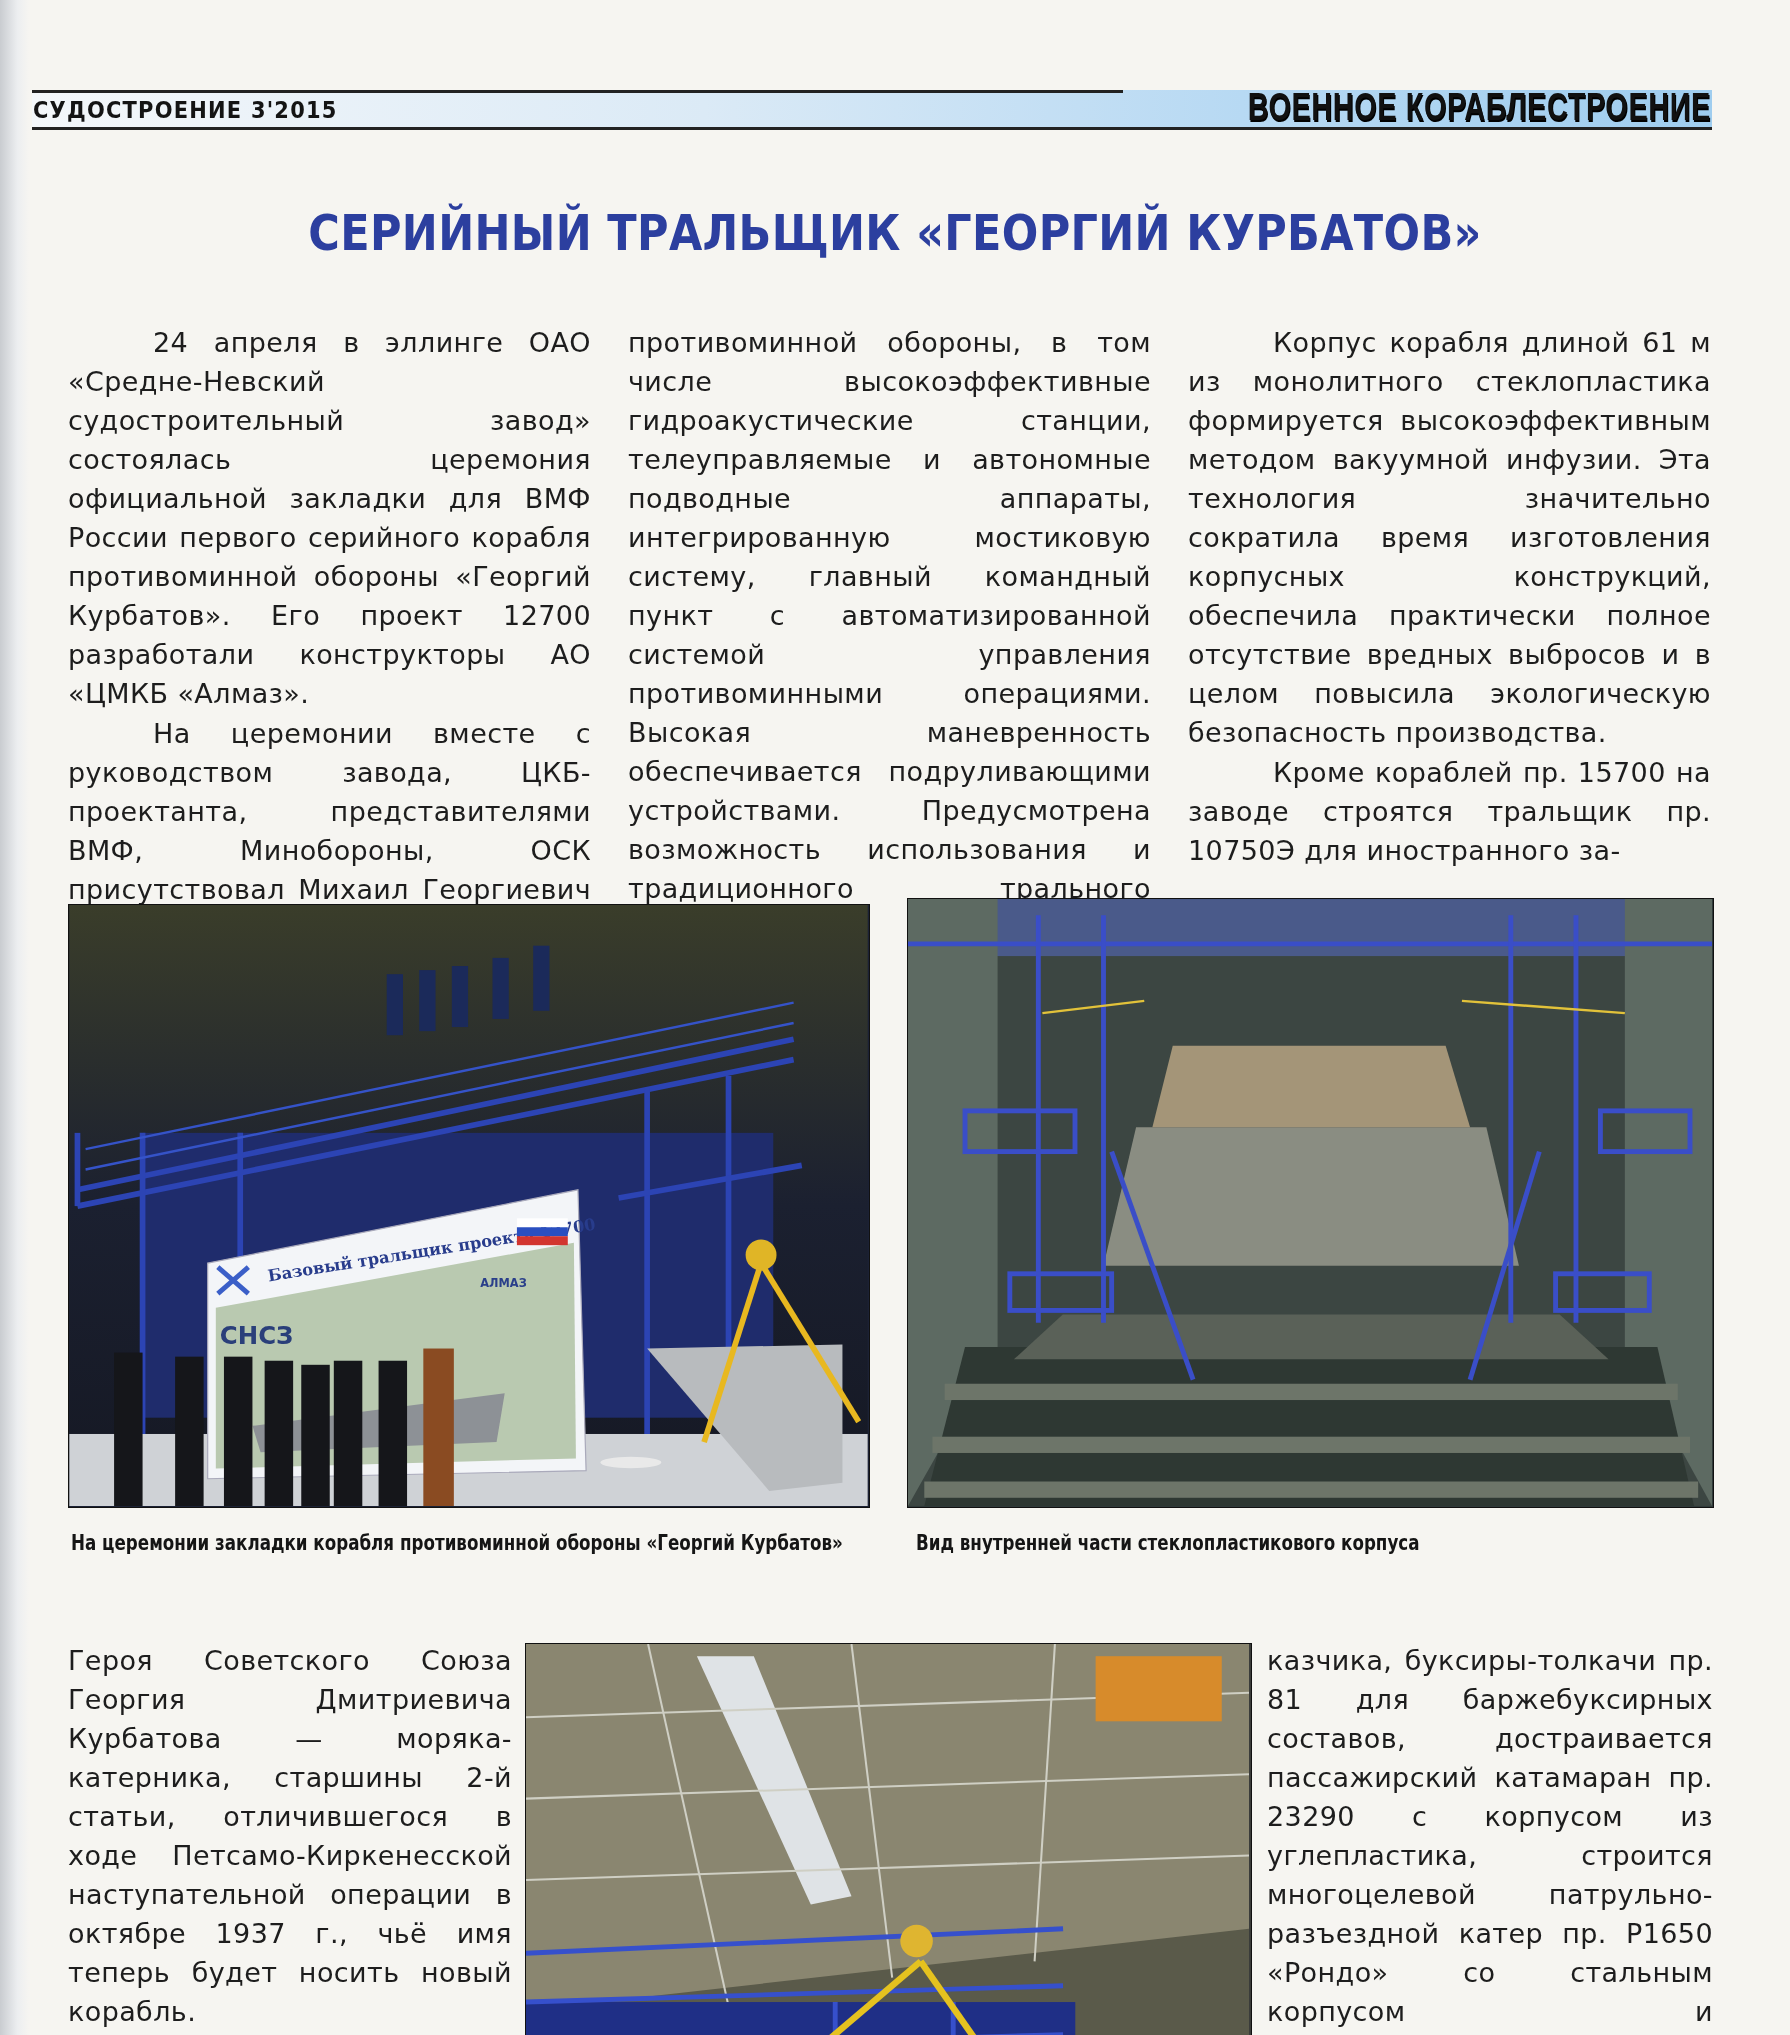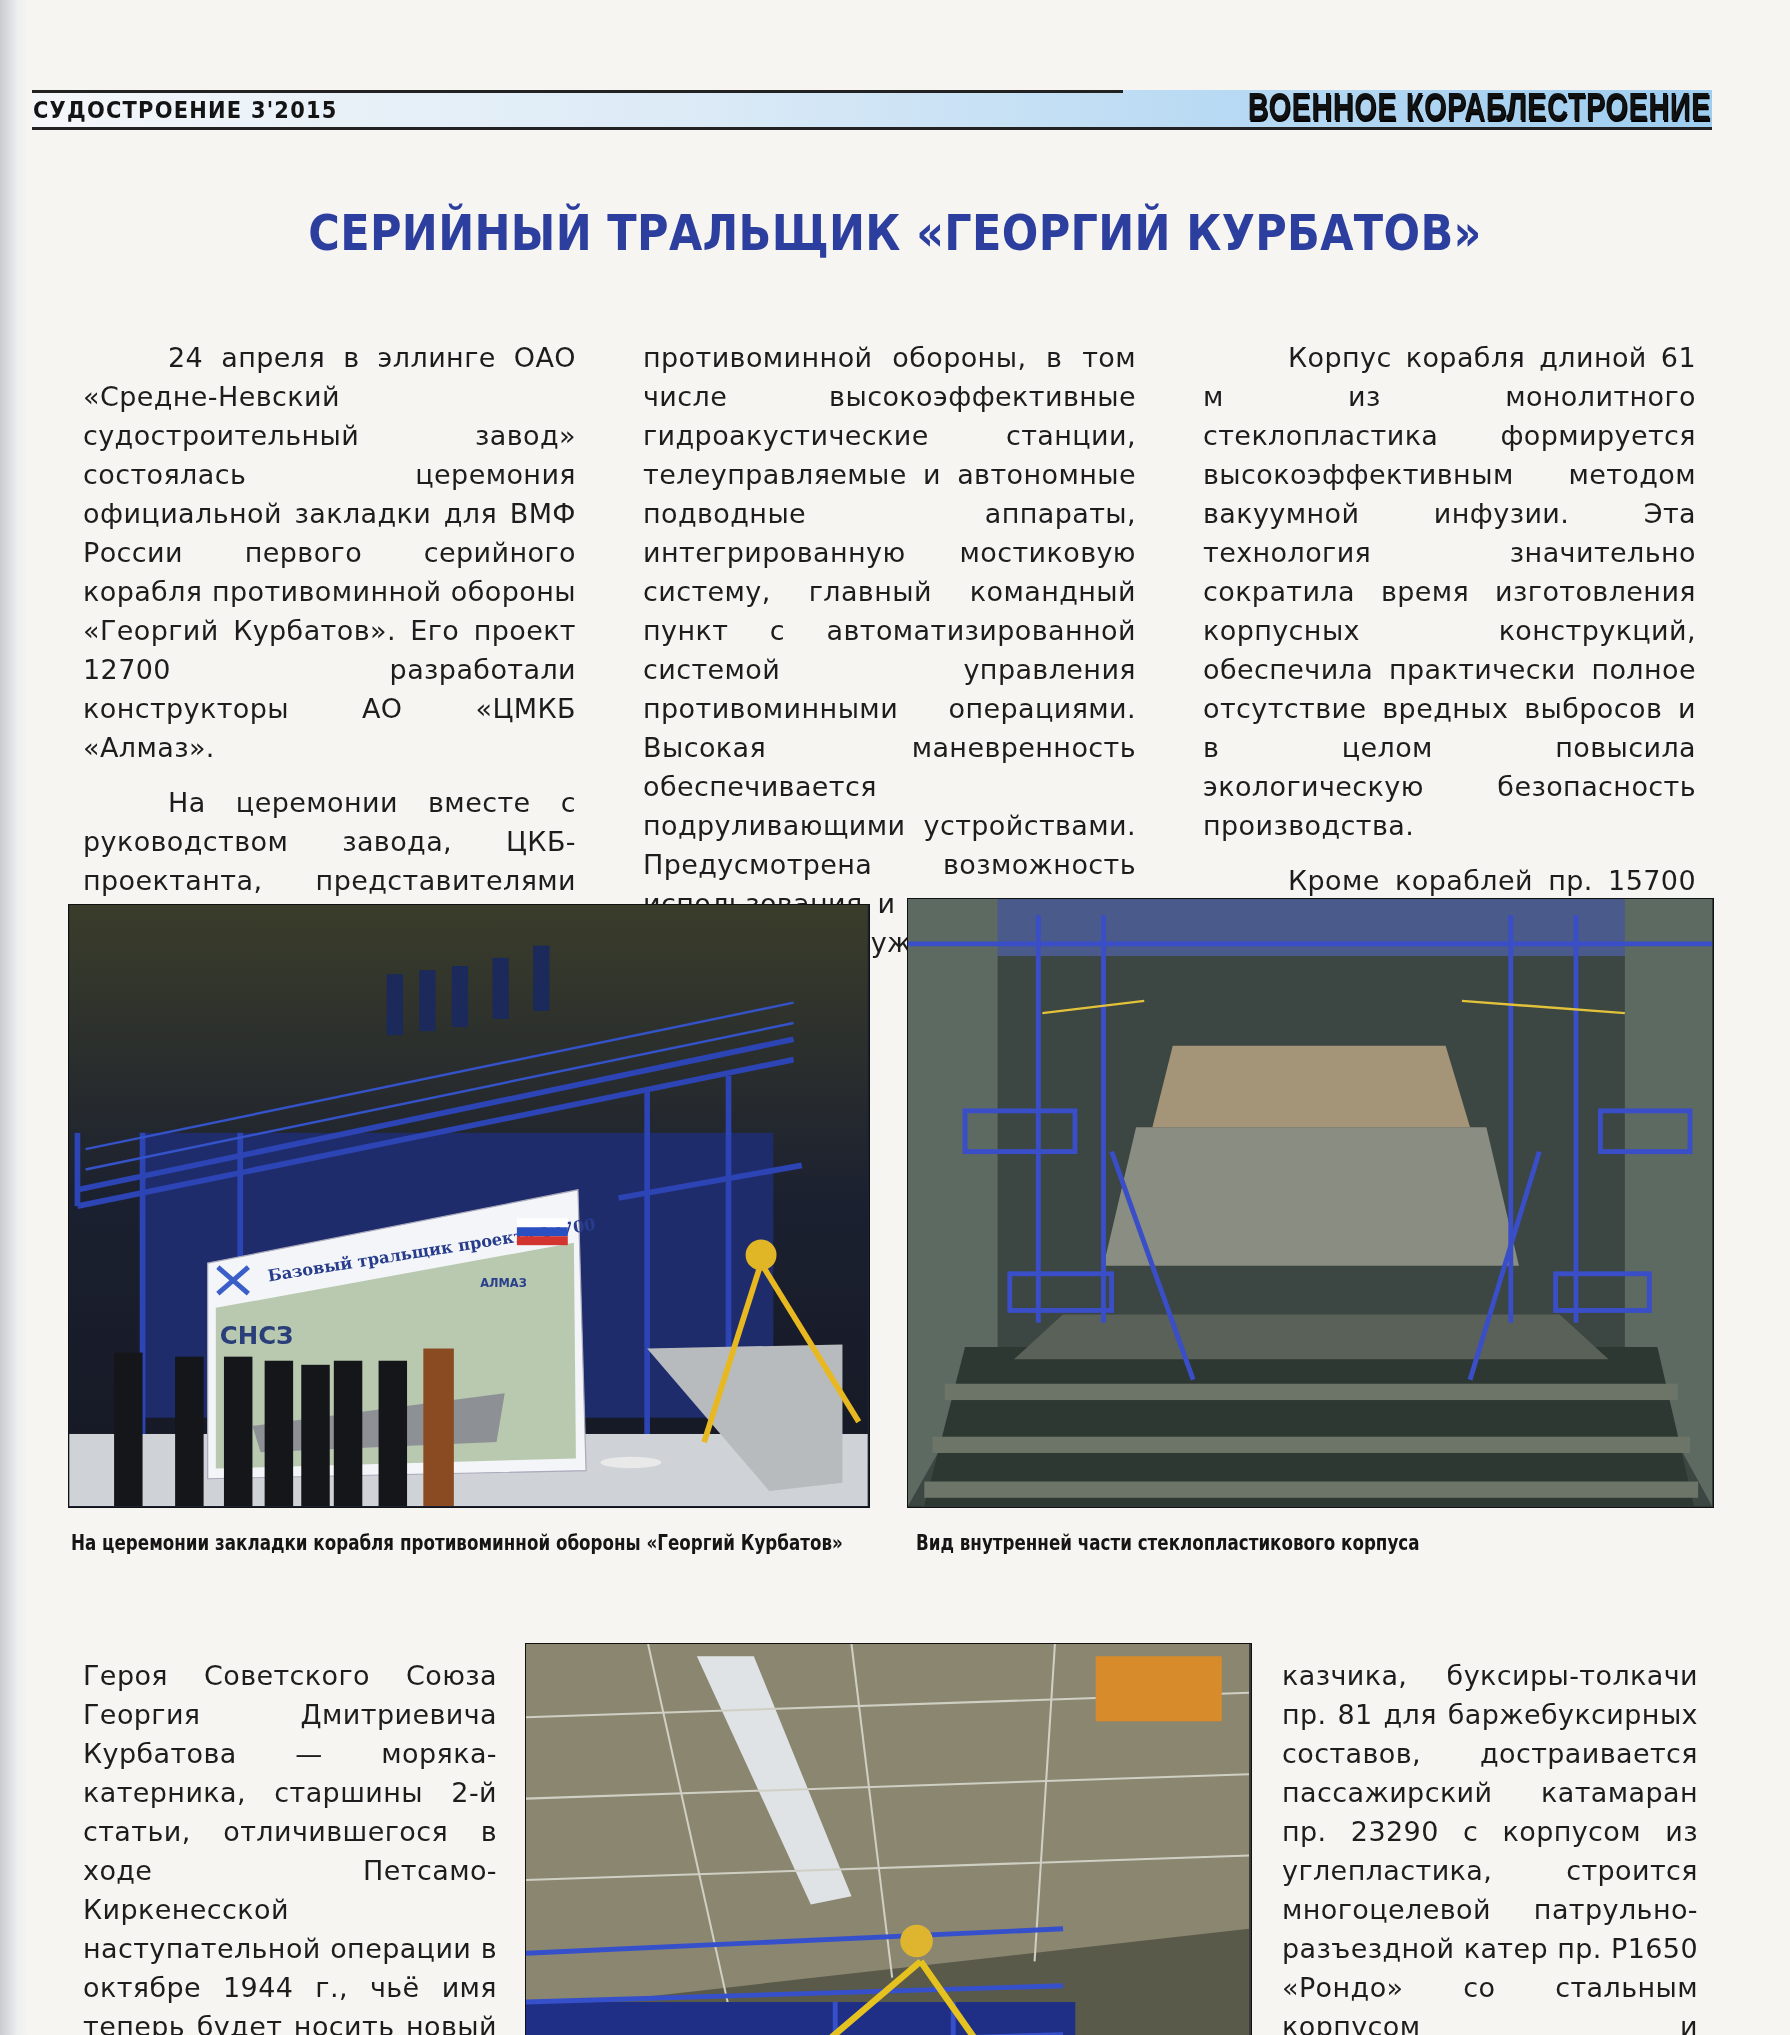--- a/index.html
+++ b/index.html
@@ -37,21 +37,21 @@
     position: absolute; left: 0; width: 1790px; top: 204px; text-align: center;
     font-family: "DejaVu Sans", sans-serif; font-weight: bold; font-size: 50px;
     color: #2c3f9f; letter-spacing: 0.4px;
     transform: scaleX(0.86); transform-origin: center;
   }
   
   .col {
     position: absolute; font-size: 27px; line-height: 39px; text-align: justify;
     letter-spacing: 0.4px;
   }
-  .col p { margin: 16px; text-indent: 0; }
+  .col p { margin: 1px; text-indent: 0; }
   .col p.ind { text-indent: 85px; }
   .col1 { left: 67px; top: 322px; width: 525px; }
   .col2 { left: 627px; top: 322px; width: 525px; }
   .col3 { left: 1187px; top: 322px; width: 525px; }
   .col4 { left: 67px; top: 1640px; width: 446px; }
   .col5 { left: 1266px; top: 1640px; width: 448px; }
   
   .photo {
     position: absolute; overflow: hidden; border: 1.6px solid #111; box-sizing: border-box;
   }
@@ -201,21 +201,21 @@
       <line x1="330" y1="280" x2="580" y2="250"></line>
       <line x1="1360" y1="250" x2="1760" y2="280"></line>
     </g>
   </svg>
 </div>
 
 <div class="caption cap1">На церемонии закладки корабля противоминной обороны «Георгий Курбатов»</div>
 <div class="caption cap2">Вид внутренней части стеклопластикового корпуса</div>
 
 <div class="col col4">
-  <p>Героя Советского Союза Георгия Дмитриевича Курбатова — моряка-катерника, старшины 2-й статьи, отличившегося в ходе Петсамо-Киркенесской наступательной операции в октябре 1944 г., чьё имя теперь будет носить новый корабль.</p>
+  <p>Героя Советского Союза Георгия Дмитриевича Курбатова — моряка-катерника, старшины 2-й статьи, отличившегося в ходе Петсамо-Киркенесской наступательной операции в октябре 1937 г., чьё имя теперь будет носить новый корабль.</p>
   <p class="ind">Головной тральщик «Александр Обухов» спустили на воду 27 июня 2014 г. (см. «Судостроение», № 4, 2014 г.). Контракт с Министерством обороны на постройку серийных кораблей этого проекта был подписан в апреле 2014 г. По условиям контракта они должны быть сданы в 2016—2018 гг.</p>
 
 </div>
 
 <div class="photo photo3">
   <svg width="723" height="841" viewBox="0 0 1777 2067">
     <rect width="1777" height="2067" fill="#5a5a4a"></rect>
 
     <polygon points="0,0 1777,0 1777,700 0,900" fill="#8a8670"></polygon>
     <polygon points="420,30 560,30 800,620 700,640" fill="#dfe3e6"></polygon>

